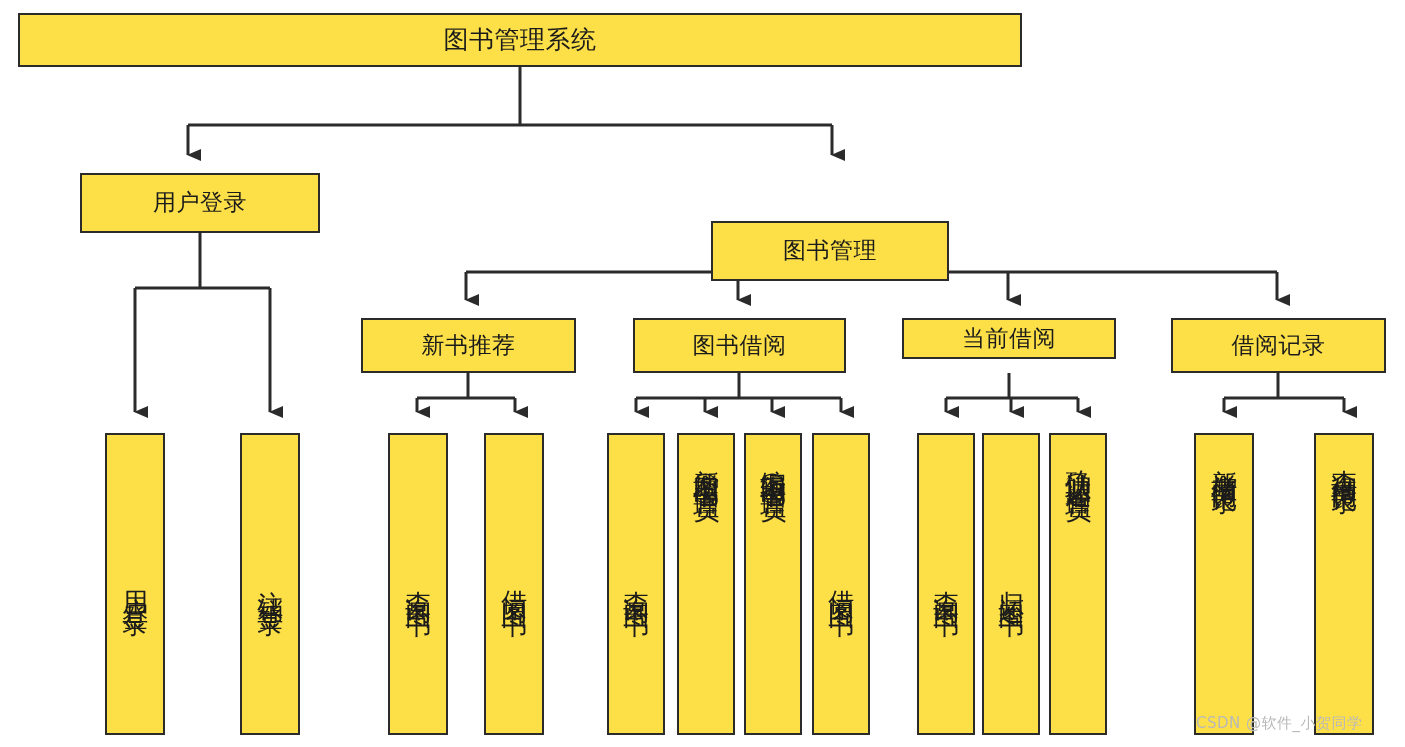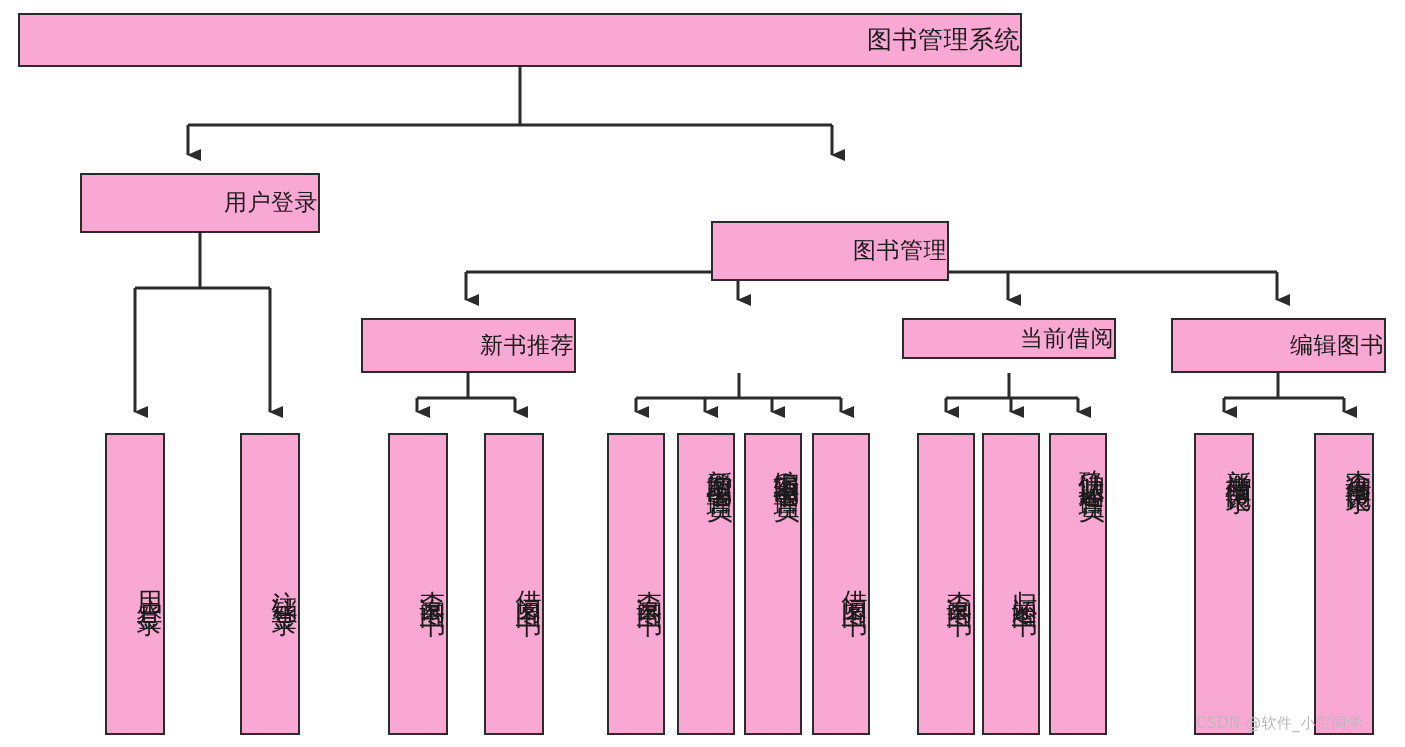--- a/index.html
+++ b/index.html
@@ -15,25 +15,25 @@
     width:1405px;height:747px;
   }
   #wires{
     position:absolute;left:0;top:0;
     width:1405px;height:747px;
     pointer-events:none;
   }
   .node{
     position:absolute;
     box-sizing:border-box;
-    background:#f9a8d4;
+    background:#fde047;
     border:2.5px solid #2b2b2b;
     display:flex;
     align-items:center;
-    justify-content:flex-end;
+    justify-content:center;
     color:#1b1b1b;
     z-index:2;
   }
   .node-label{
     display:block;
     text-align:center;
     line-height:1.18;
     letter-spacing:0.5px;
     white-space:pre;
   }
@@ -136,27 +136,30 @@
   </div>
 
   <div class="node h-node" style="left:711px;top:173px;width:238px;height:60px;margin-top:48px;">
     <span class="node-label">图书管理</span>
   </div>
 
   <div class="node h-node" style="left:361px;top:318px;width:215px;height:55px;">
     <span class="node-label">新书推荐</span>
   </div>
 
+  <div class="node h-node" style="left:633px;top:318px;width:213px;height:55px;">
+    <span class="node-label">图书借阅</span>
+  </div>
 
   <div class="node h-node" style="left:902px;top:318px;width:214px;height:41px;">
     <span class="node-label">当前借阅</span>
   </div>
 
   <div class="node h-node" style="left:1171px;top:318px;width:215px;height:55px;">
-    <span class="node-label">编辑图书</span>
+    <span class="node-label">借阅记录</span>
   </div>
 
   <div class="node v-node v-mid" style="left:105px;top:433px;width:60px;height:302px;">
     <span class="node-label">用户登录</span>
   </div>
 
   <div class="node v-node v-mid" style="left:240px;top:433px;width:60px;height:302px;">
     <span class="node-label">注销登录</span>
   </div>
 

